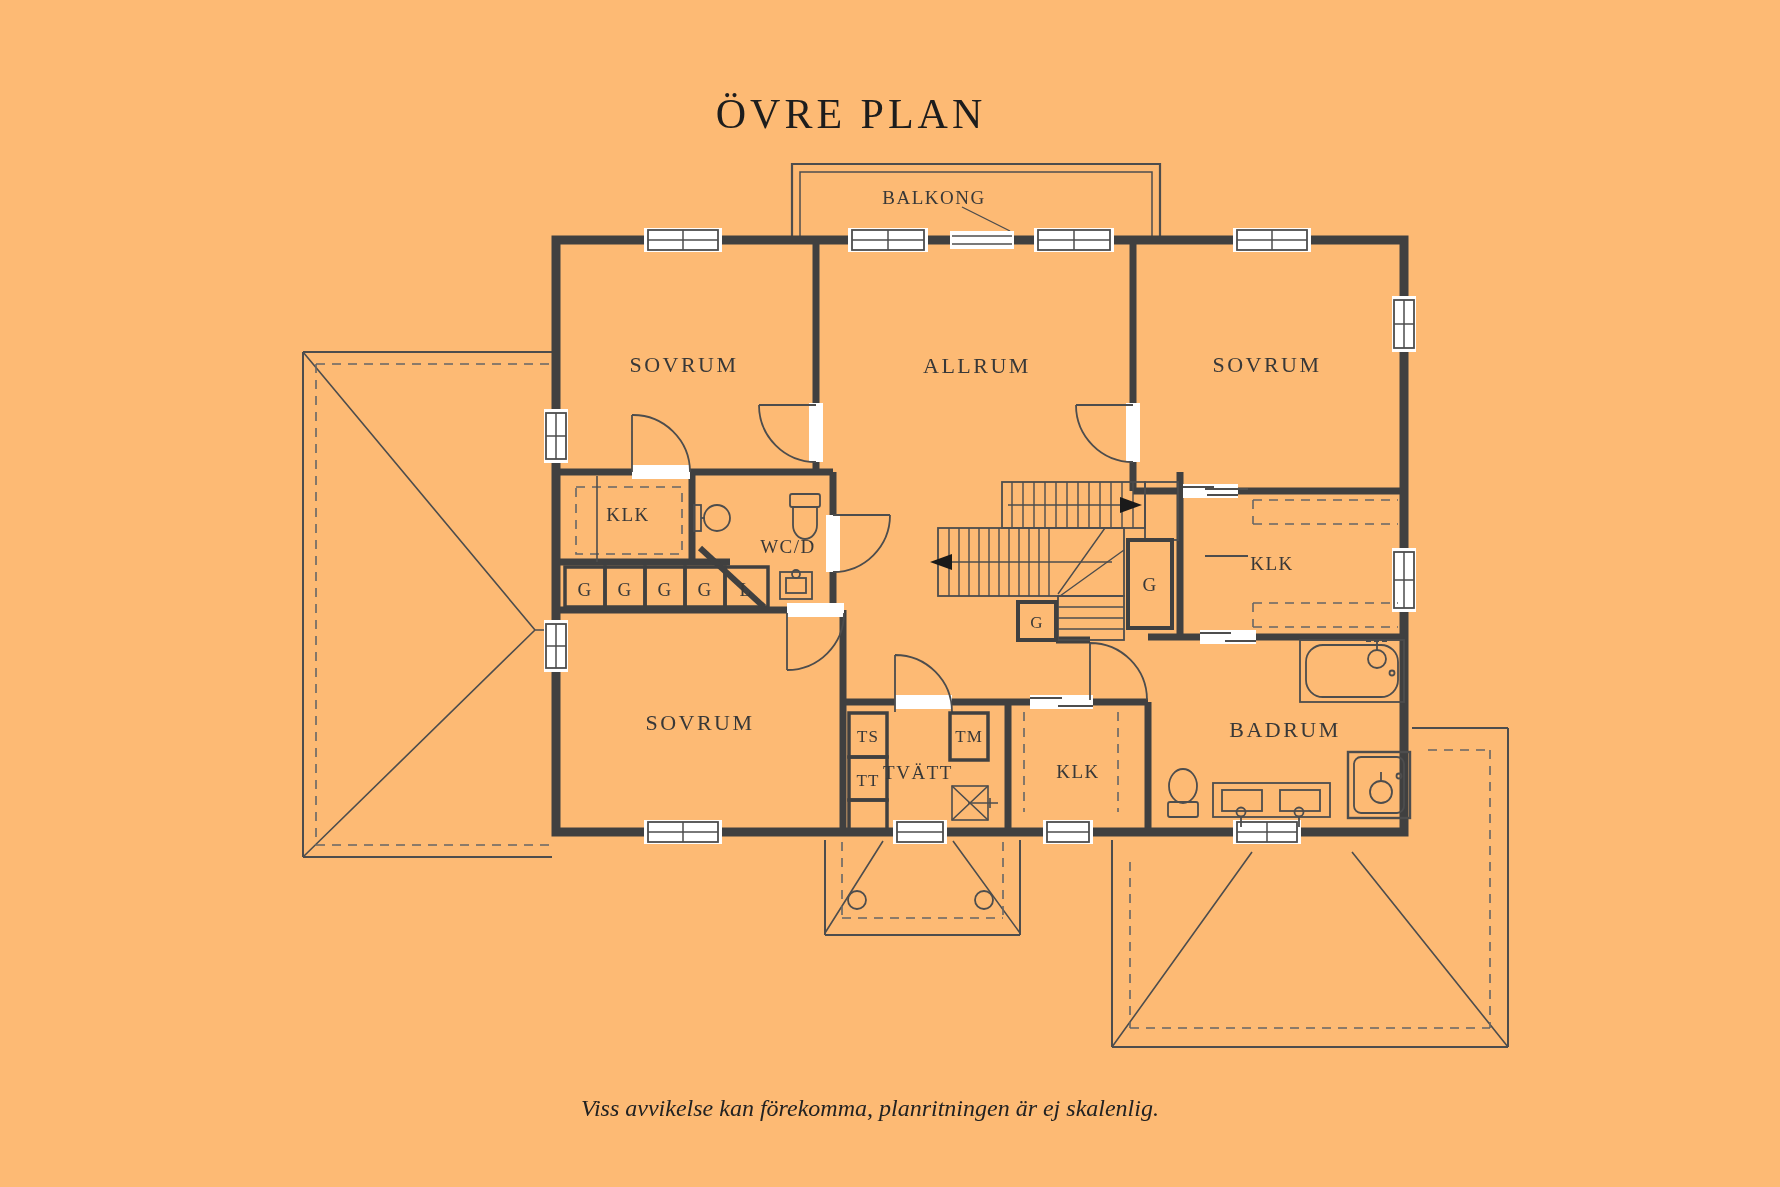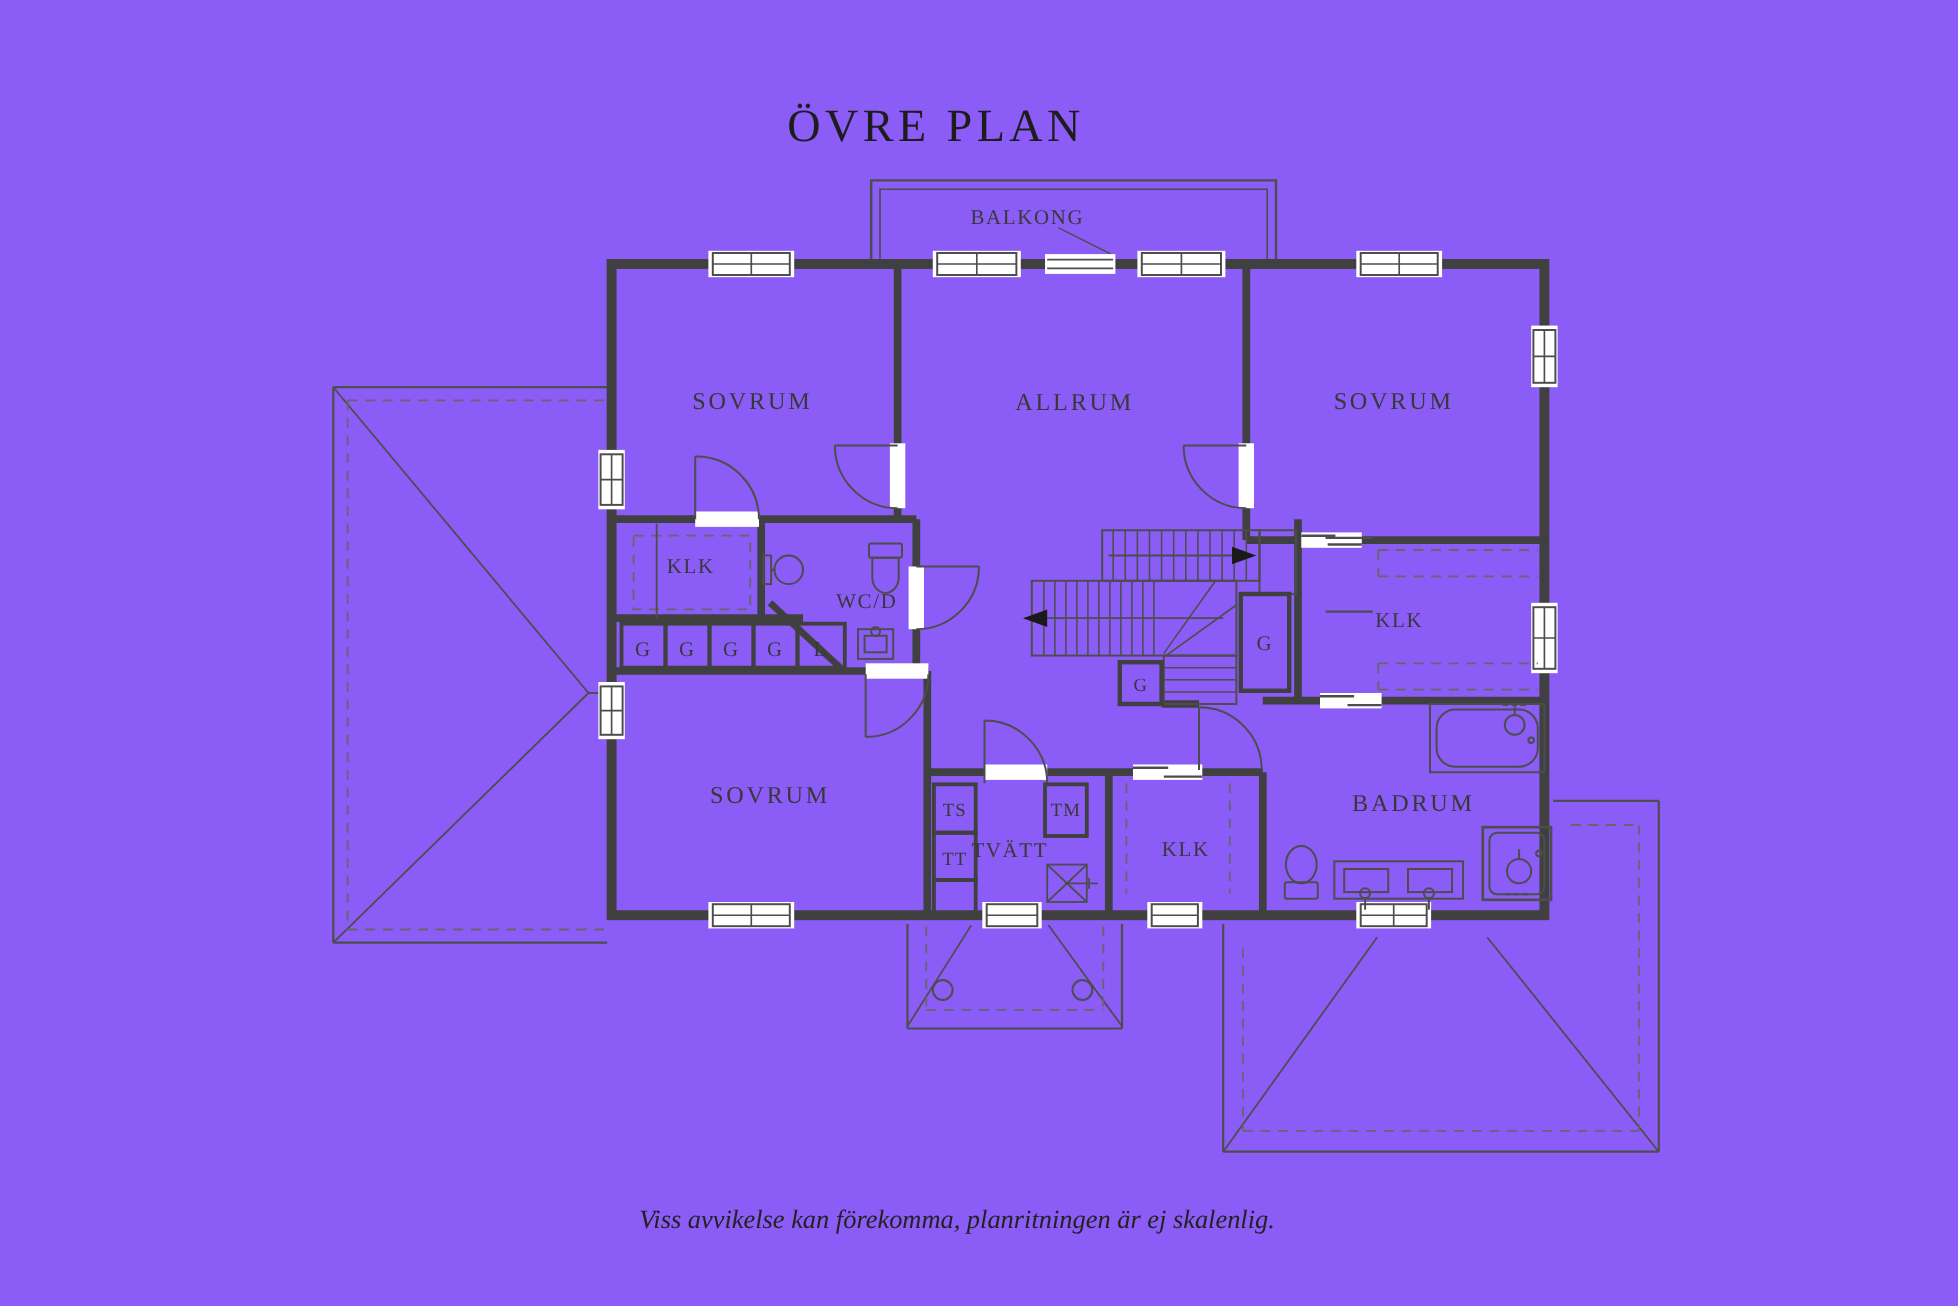--- a/index.html
+++ b/index.html
@@ -1,16 +1,16 @@
 <!DOCTYPE html>
 <html><head>
 <meta charset="utf-8">
 <style>
   html,body{margin:0;padding:0;background:#ffffff;}
-  .page{position:relative;width:1780px;height:1187px;background:#8b5cf6;overflow:hidden;}
+  .page{position:relative;width:1780px;height:1187px;background:#fdba74;overflow:hidden;}
   svg{display:block;}
   text{font-family:"Liberation Serif","DejaVu Serif",serif;fill:#383838;}
   .title{font-size:42px;letter-spacing:4px;fill:#1d1d1d;}
   .room{font-size:22px;letter-spacing:2.5px;}
   .small{font-size:19px;letter-spacing:1.5px;}
   .tiny{font-size:17px;letter-spacing:1px;}
   .note{font-size:24px;font-style:italic;fill:#222;}
   .wall{stroke:#404040;fill:none;}
   .thin{stroke:#4d4d4d;fill:none;}
   .dash{stroke:#666;fill:none;stroke-dasharray:9 7;}

